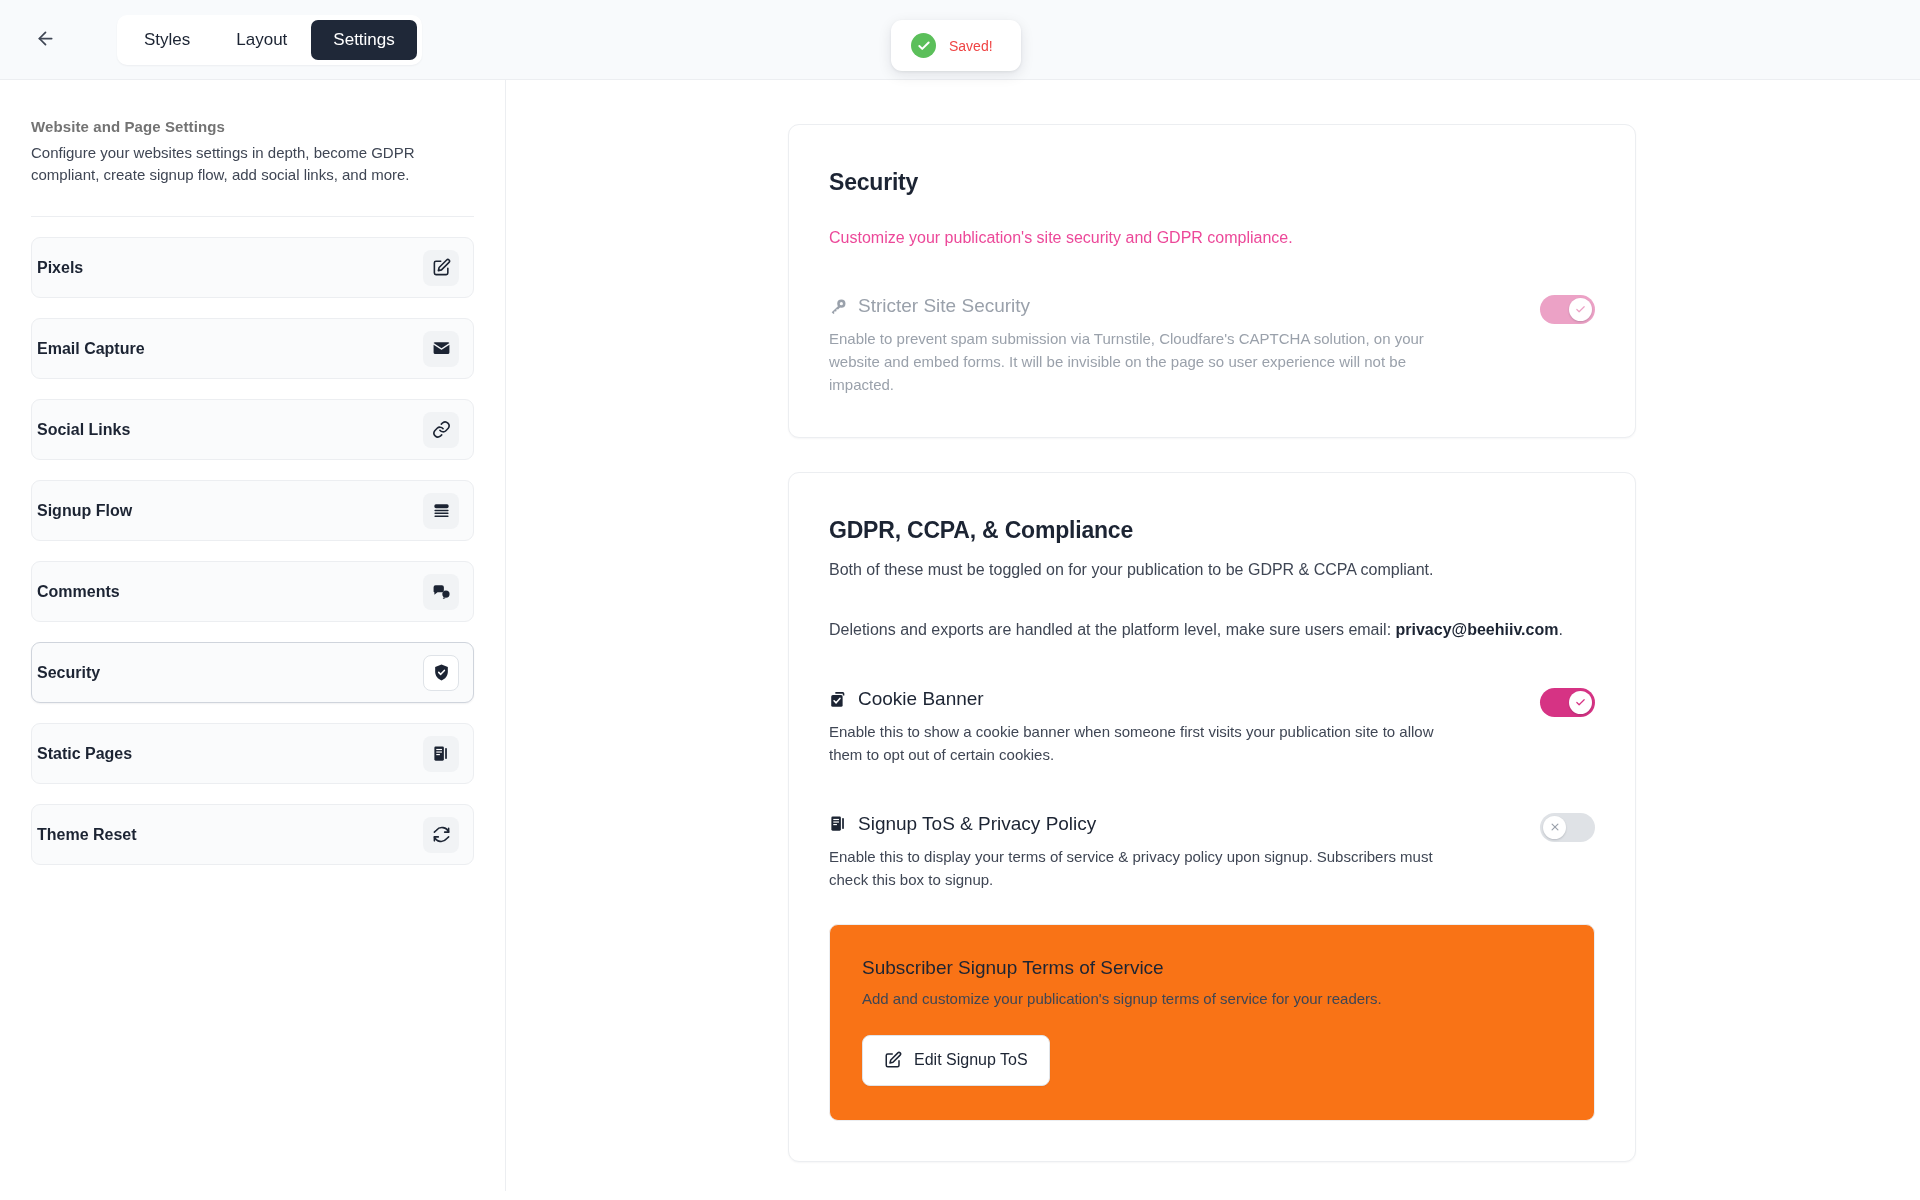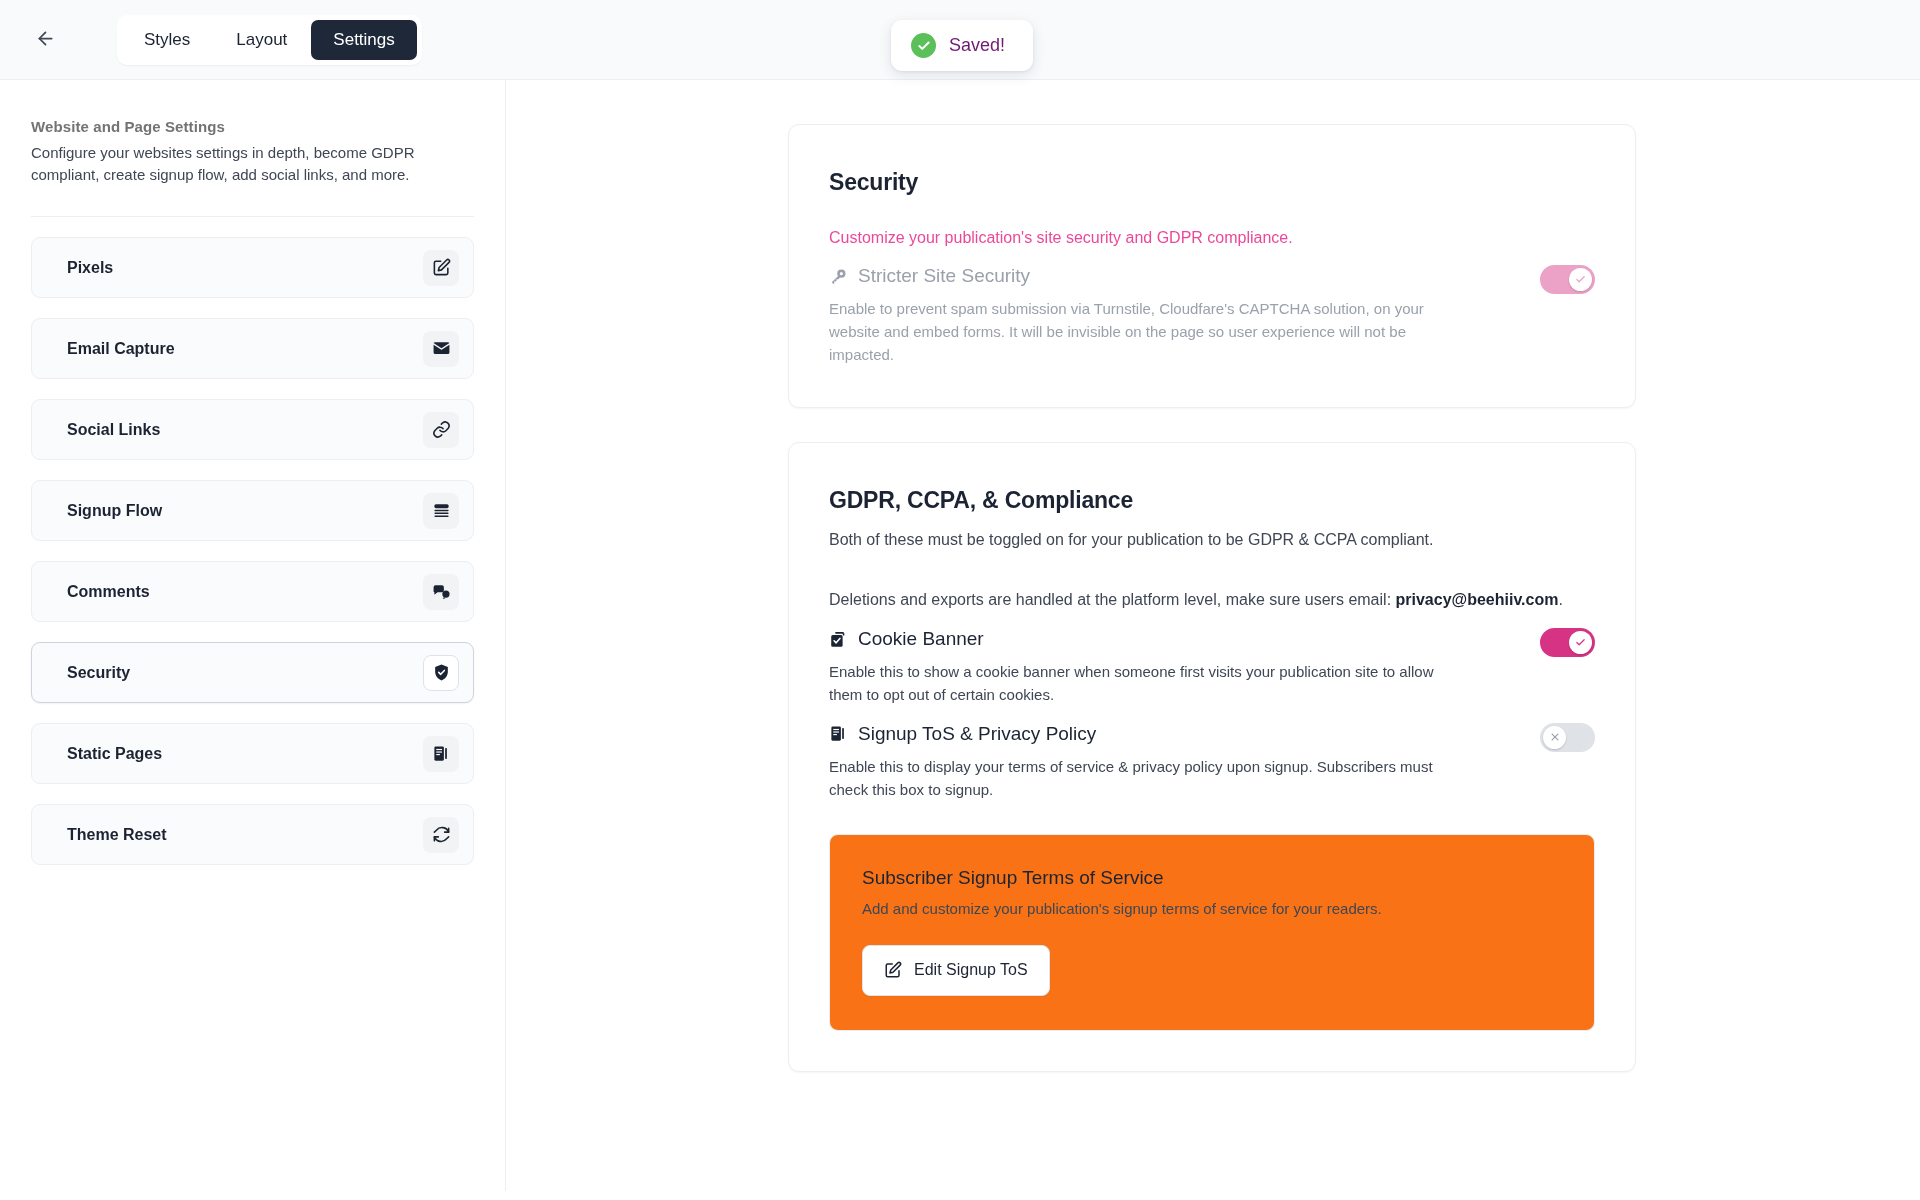--- a/index.html
+++ b/index.html
@@ -68,21 +68,21 @@
     padding: 0 28px 0 20px;
     z-index: 40;
   }
   .toast-check {
     width: 25px; height: 25px;
     border-radius: 50%;
     background: #5bbf5a;
     display: flex; align-items: center; justify-content: center;
     flex: 0 0 auto;
   }
-  .toast-label { font-size: 18px; color: #701a75; }
+  .toast-label { font-size: 14px; color: #ef4444; }
 
   
   .layout { display: flex; height: 1111px; }
 
   
   .sidebar {
     width: 506px;
     flex: 0 0 506px;
     border-right: 1px solid #eceef1;
     padding: 38px 31px 0 31px;
@@ -98,21 +98,21 @@
 
   .side-list { display: flex; flex-direction: column; gap: 20px; }
   .side-item {
     height: 61px;
     border: 1px solid #eceef1;
     border-radius: 9px;
     background: #fafbfc;
     display: flex;
     align-items: center;
     justify-content: space-between;
-    padding: 0 14px 0 35px;
+    padding: 0 14px 0 5px;
     cursor: pointer;
   }
   .side-item.selected {
     background: #fafbfc;
     border-color: #cfd4dc;
     box-shadow: 0 1px 2px rgba(16,24,40,.06);
   }
   .side-item-label { font-size: 16px; font-weight: bold; color: #1c2433; }
   .side-icon-box {
     width: 36px; height: 36px;
@@ -139,21 +139,21 @@
     border: 1px solid #eceef1;
     border-radius: 11px;
     box-shadow: 0 1px 2px rgba(16,24,40,.04);
   }
   .card + .card { margin-top: 34px; }
   .card-inner { padding: 44px 40px 40px 40px; }
 
   .sec-title { font-size: 23px; color: #1c2433; letter-spacing: -.2px; }
   .sec-sub { font-size: 16px; color: #ec4899; margin-top: 30px; line-height: 1.45; }
 
-  .row { margin-top: 16px; position: relative; }
+  .row { margin-top: 46px; position: relative; }
   .row-head {
     display: flex; align-items: center; gap: 10px;
   }
   .row-title { font-size: 19px; color: #1c2433; }
   .row-desc {
     font-size: 15px; color: #3f4654;
     line-height: 1.53; margin-top: 11px; max-width: 615px;
   }
   .row.disabled .row-title,
   .row.disabled .row-desc { color: #9aa1ab; }

